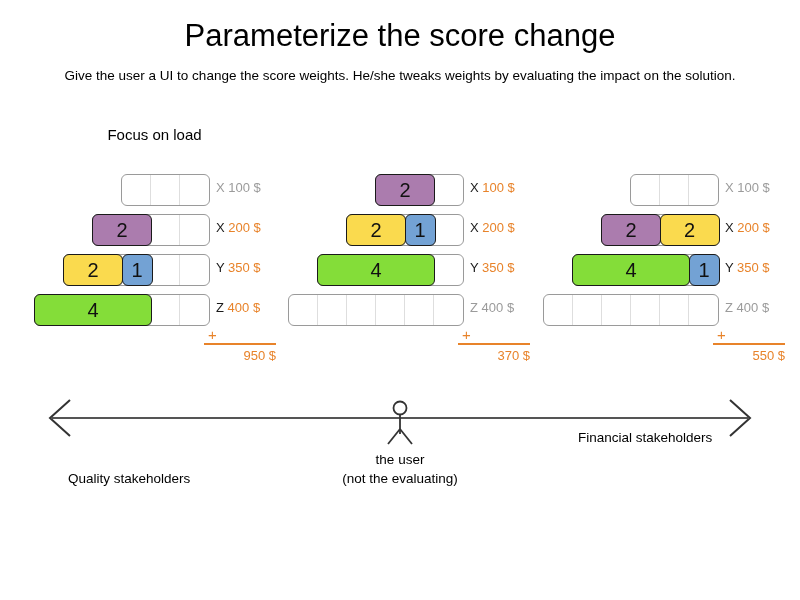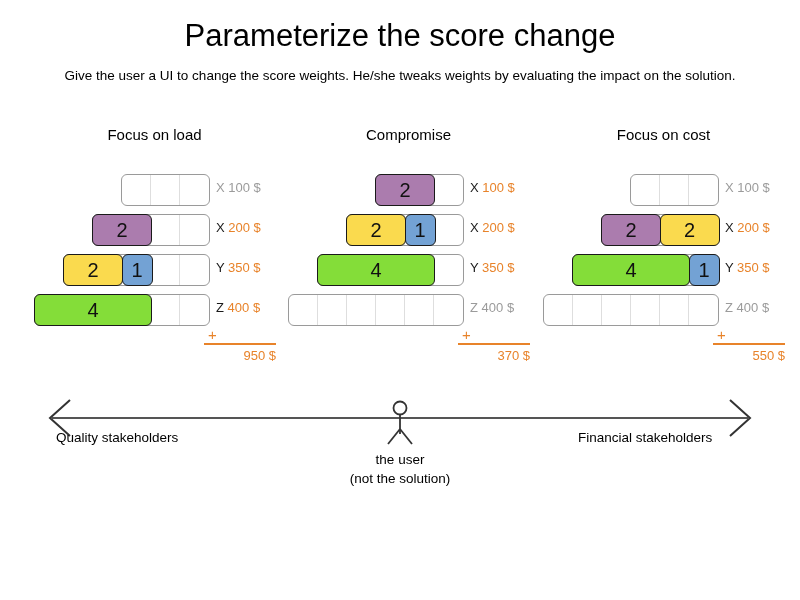--- a/index.html
+++ b/index.html
@@ -190,21 +190,21 @@
     position: absolute;
     top: 0;
     left: 0;
   }
   .axis-label {
     position: absolute;
     top: 430px;
     font-size: 13.5px;
     color: #000;
   }
-  #label-left  { left: 56px; }
+  #label-left  { left: 68px; margin-top: 41px; }
   #label-right { left: 578px; }
 
   #user-caption {
     position: absolute;
     top: 450px;
     left: 0;
     width: 800px;
     text-align: center;
     font-size: 13.5px;
     color: #000;
@@ -281,21 +281,20 @@
       </div>
       <div class="total">
         <div class="total-inner">
           <div class="plus">+</div>
           <div class="total-rule"></div>
           <div class="total-value">950 $</div>
         </div>
       </div>
     </div>
     <div class="column col-1">
-      <div class="col-header">Compromise</div>
       <div class="rows">
         <div class="row">
           <div class="track-area">
             <div class="track" style="width: 89px;">
               <div class="cell" style="width: 29px;"></div>
               <div class="cell" style="width: 29px;"></div>
               <div class="cell" style="width: 29px;"></div>
             </div>
             <div class="blocks" style="right: 0px; left: 99px;">
               <div class="block purple" style="width: 60px;">2</div>
@@ -349,21 +348,20 @@
       </div>
       <div class="total">
         <div class="total-inner">
           <div class="plus">+</div>
           <div class="total-rule"></div>
           <div class="total-value">370 $</div>
         </div>
       </div>
     </div>
     <div class="column col-2">
-      <div class="col-header">Focus on cost</div>
       <div class="rows">
         <div class="row">
           <div class="track-area">
             <div class="track" style="width: 89px;">
               <div class="cell" style="width: 29px;"></div>
               <div class="cell" style="width: 29px;"></div>
               <div class="cell" style="width: 29px;"></div>
             </div>
           </div>
           <div class="row-label inactive"><span class="key">X</span> <span class="price">100 $</span></div>
@@ -439,14 +437,14 @@
       <line x1="400" y1="33" x2="412" y2="48" stroke="#333" stroke-width="1.8"></line>
     </g>
   </svg>
 </div>
 
 <div class="axis-label" id="label-left">Quality stakeholders</div>
 <div class="axis-label" id="label-right">Financial stakeholders</div>
 
 <div id="user-caption">
   <div>the user</div>
-  <div>(not the solution)</div>
+  <div>(not the evaluating)</div>
 </div>
 
 </body></html>

